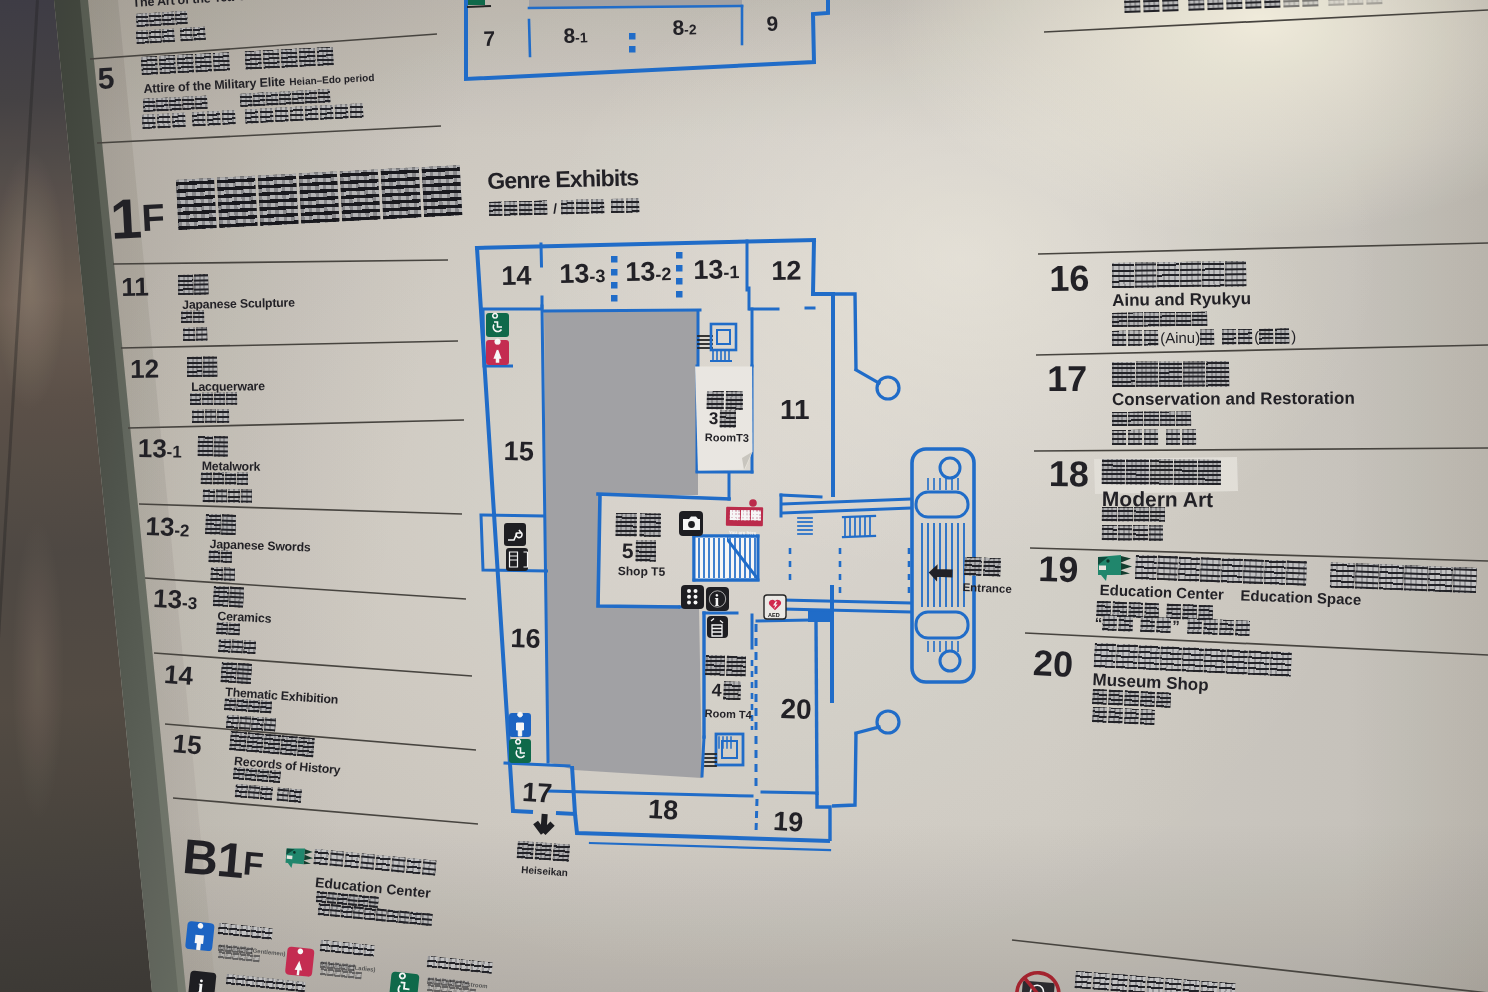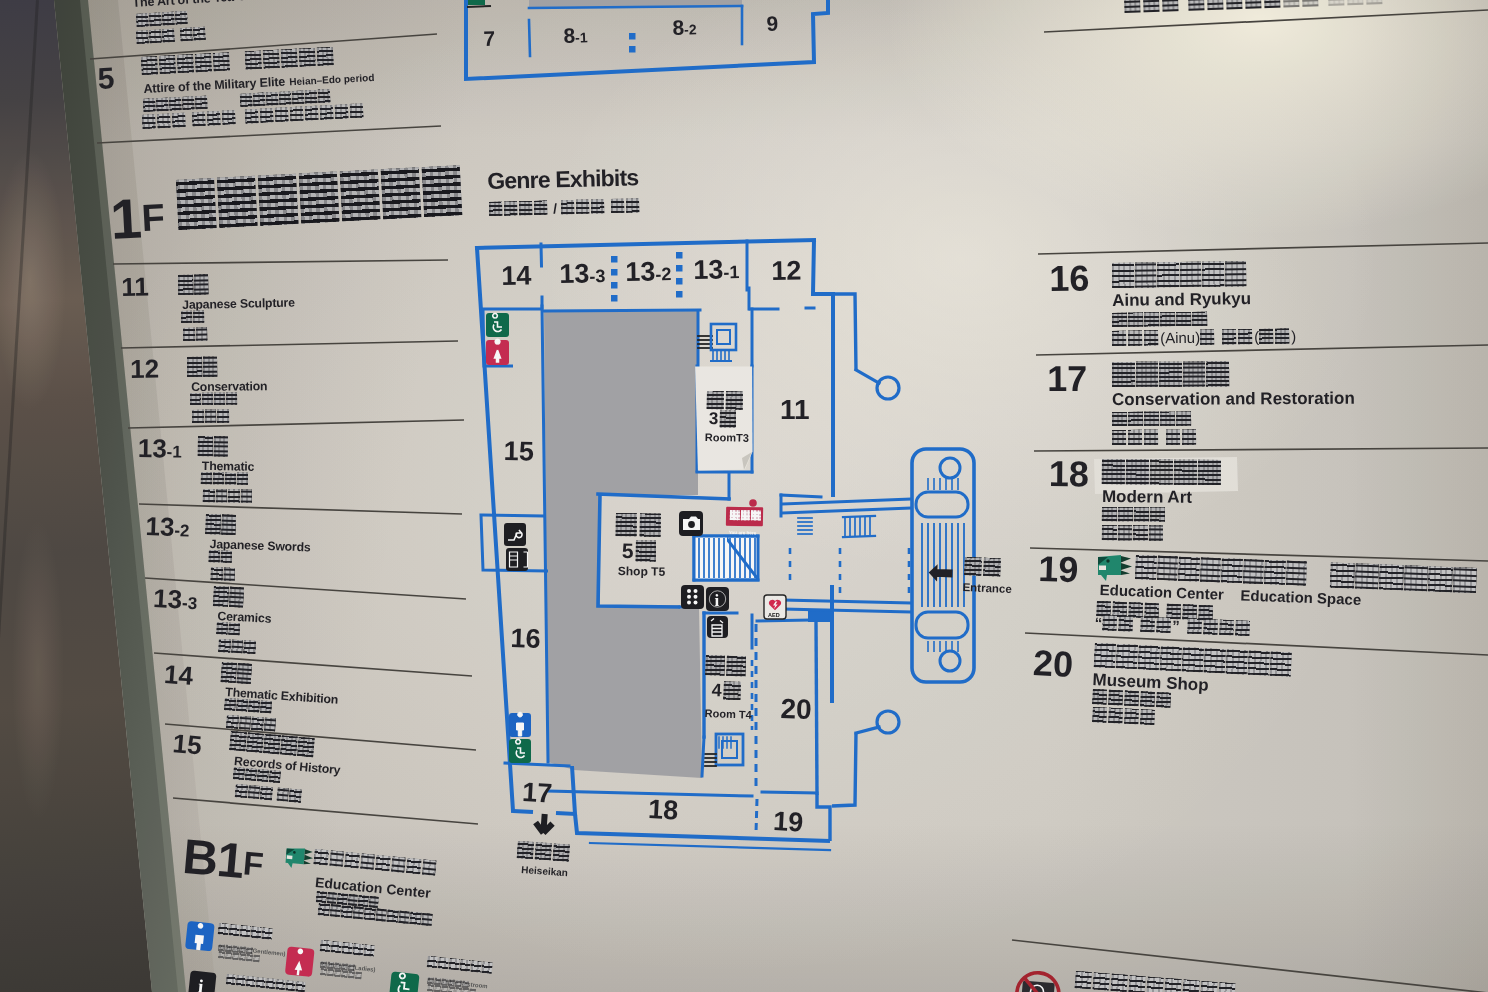--- a/index.html
+++ b/index.html
@@ -320,26 +320,26 @@
     <div class="t" style="left:563px;top:25px;transform:rotate(-2deg);"><span class="b" style="font-size:21px">8</span><span class="b" style="font-size:14px">-1</span></div>
     <div class="t" style="left:672px;top:17px;transform:rotate(-2deg);"><span class="b" style="font-size:21px">8</span><span class="b" style="font-size:14px">-2</span></div>
     <div class="t" style="left:766px;top:13px;transform:rotate(-2deg);"><span class="b" style="font-size:21px">9</span></div>
     <div class="t" style="left:121px;top:274px;transform:rotate(-1.2deg);"><span class="b" style="font-size:26px">11</span></div>
     <div class="t" style="left:178px;top:275px;transform:rotate(-1.2deg);"><i class="kj" style="width:14.5px;height:20px;margin-right:1px;"></i><i class="kj" style="width:14.5px;height:20px;margin-right:1px;"></i></div>
     <div class="t" style="left:182px;top:296px;transform:rotate(-1.2deg);"><span class="b" style="font-size:12.3px;letter-spacing:-0.2px">Japanese Sculpture</span></div>
     <div class="t" style="left:181px;top:311px;transform:rotate(-1.2deg);"><i class="kj" style="width:11px;height:12px;margin-right:1px;"></i><i class="kj" style="width:11px;height:12px;margin-right:1px;"></i></div>
     <div class="t" style="left:183px;top:328px;transform:rotate(-1.2deg);"><i class="hg" style="width:11.5px;height:12.5px;margin-right:1px;"></i><i class="hg" style="width:11.5px;height:12.5px;margin-right:1px;"></i></div>
     <div class="t" style="left:130px;top:356px;transform:rotate(-0.6deg);"><span class="b" style="font-size:26px">12</span></div>
     <div class="t" style="left:187px;top:357px;transform:rotate(-0.6deg);"><i class="kj" style="width:14.5px;height:20px;margin-right:1px;"></i><i class="kj" style="width:14.5px;height:20px;margin-right:1px;"></i></div>
-    <div class="t" style="left:191px;top:378px;transform:rotate(-0.6deg);"><span class="b" style="font-size:12.3px;letter-spacing:-0.2px">Conservation</span></div>
+    <div class="t" style="left:191px;top:378px;transform:rotate(-0.6deg);"><span class="b" style="font-size:12.3px;letter-spacing:-0.2px">Lacquerware</span></div>
     <div class="t" style="left:190px;top:393px;transform:rotate(-0.6deg);"><i class="kj" style="width:11px;height:12px;margin-right:1px;"></i><i class="kj" style="width:11px;height:12px;margin-right:1px;"></i><i class="kj" style="width:11px;height:12px;margin-right:1px;"></i><i class="kj" style="width:11px;height:12px;margin-right:1px;"></i></div>
     <div class="t" style="left:192px;top:410px;transform:rotate(-0.6deg);"><i class="hg" style="width:11.5px;height:12.5px;margin-right:1px;"></i><i class="hg" style="width:11.5px;height:12.5px;margin-right:1px;"></i><i class="hg" style="width:11.5px;height:12.5px;margin-right:1px;"></i></div>
     <div class="t" style="left:138px;top:435px;transform:rotate(0.8deg);"><span class="b" style="font-size:26px">13</span><span class="b" style="font-size:17px">-1</span></div>
     <div class="t" style="left:198px;top:436px;transform:rotate(0.8deg);"><i class="kj" style="width:14.5px;height:20px;margin-right:1px;"></i><i class="kj" style="width:14.5px;height:20px;margin-right:1px;"></i></div>
-    <div class="t" style="left:202px;top:457px;transform:rotate(0.8deg);"><span class="b" style="font-size:12.3px;letter-spacing:-0.2px">Thematic</span></div>
+    <div class="t" style="left:202px;top:457px;transform:rotate(0.8deg);"><span class="b" style="font-size:12.3px;letter-spacing:-0.2px">Metalwork</span></div>
     <div class="t" style="left:201px;top:472px;transform:rotate(0.8deg);"><i class="kj" style="width:11px;height:12px;margin-right:1px;"></i><i class="kj" style="width:11px;height:12px;margin-right:1px;"></i><i class="kj" style="width:11px;height:12px;margin-right:1px;"></i><i class="kj" style="width:11px;height:12px;margin-right:1px;"></i></div>
     <div class="t" style="left:203px;top:489px;transform:rotate(0.8deg);"><i class="hg" style="width:11.5px;height:12.5px;margin-right:1px;"></i><i class="hg" style="width:11.5px;height:12.5px;margin-right:1px;"></i><i class="hg" style="width:11.5px;height:12.5px;margin-right:1px;"></i><i class="hg" style="width:11.5px;height:12.5px;margin-right:1px;"></i></div>
     <div class="t" style="left:146px;top:513px;transform:rotate(2.0deg);"><span class="b" style="font-size:26px">13</span><span class="b" style="font-size:17px">-2</span></div>
     <div class="t" style="left:206px;top:514px;transform:rotate(2.0deg);"><i class="kj" style="width:14.5px;height:20px;margin-right:1px;"></i><i class="kj" style="width:14.5px;height:20px;margin-right:1px;"></i></div>
     <div class="t" style="left:210px;top:535px;transform:rotate(2.0deg);"><span class="b" style="font-size:12.3px;letter-spacing:-0.2px">Japanese Swords</span></div>
     <div class="t" style="left:209px;top:550px;transform:rotate(2.0deg);"><i class="kj" style="width:11px;height:12px;margin-right:1px;"></i><i class="kj" style="width:11px;height:12px;margin-right:1px;"></i></div>
     <div class="t" style="left:211px;top:567px;transform:rotate(2.0deg);"><i class="hg" style="width:11.5px;height:12.5px;margin-right:1px;"></i><i class="hg" style="width:11.5px;height:12.5px;margin-right:1px;"></i></div>
     <div class="t" style="left:154px;top:585px;transform:rotate(3.0deg);"><span class="b" style="font-size:26px">13</span><span class="b" style="font-size:17px">-3</span></div>
     <div class="t" style="left:214px;top:586px;transform:rotate(3.0deg);"><i class="kj" style="width:14.5px;height:20px;margin-right:1px;"></i><i class="kj" style="width:14.5px;height:20px;margin-right:1px;"></i></div>
     <div class="t" style="left:218px;top:607px;transform:rotate(3.0deg);"><span class="b" style="font-size:12.3px;letter-spacing:-0.2px">Ceramics</span></div>
@@ -407,21 +407,21 @@
     <div class="t" style="left:1112px;top:292px;transform:rotate(-0.8deg);"><span class="b" style="font-size:17px">Ainu and Ryukyu</span></div>
     <div class="t" style="left:1112px;top:313px;transform:rotate(-0.8deg);"><i class="kj" style="width:15px;height:14px;margin-right:1px;"></i><i class="kj" style="width:15px;height:14px;margin-right:1px;"></i><i class="kj" style="width:15px;height:14px;margin-right:1px;"></i><i class="kj" style="width:15px;height:14px;margin-right:1px;"></i><i class="kj" style="width:15px;height:14px;margin-right:1px;"></i><i class="kj" style="width:15px;height:14px;margin-right:1px;"></i></div>
     <div class="t" style="left:1112px;top:331px;transform:rotate(-0.8deg);"><i class="hg" style="width:14px;height:15px;margin-right:2px;"></i><i class="hg" style="width:14px;height:15px;margin-right:2px;"></i><i class="hg" style="width:14px;height:15px;margin-right:2px;"></i><span style="font-size:15px">(Ainu)</span><i class="hg" style="width:14px;height:15px;margin-right:2px;"></i><i style="width:6px;display:inline-block"></i><i class="hg" style="width:14px;height:15px;margin-right:2px;"></i><i class="hg" style="width:14px;height:15px;margin-right:2px;"></i><span style="font-size:15px">(</span><i class="kj" style="width:14px;height:15px;margin-right:2px;"></i><i class="kj" style="width:14px;height:15px;margin-right:2px;"></i><span style="font-size:15px">)</span></div>
     <div class="t" style="left:1047px;top:361px;transform:rotate(-0.3deg);"><span class="b" style="font-size:36px">17</span></div>
     <div class="t" style="left:1112px;top:362px;transform:rotate(-0.3deg);"><i class="kj" style="width:22.5px;height:25px;margin-right:1px;"></i><i class="kj" style="width:22.5px;height:25px;margin-right:1px;"></i><i class="kj" style="width:22.5px;height:25px;margin-right:1px;"></i><i class="kj" style="width:22.5px;height:25px;margin-right:1px;"></i><i class="kj" style="width:22.5px;height:25px;margin-right:1px;"></i></div>
     <div class="t" style="left:1112px;top:391px;transform:rotate(-0.3deg);"><span class="b" style="font-size:17px">Conservation and Restoration</span></div>
     <div class="t" style="left:1112px;top:412px;transform:rotate(-0.3deg);"><i class="kj" style="width:15px;height:14px;margin-right:1px;"></i><i class="kj" style="width:15px;height:14px;margin-right:1px;"></i><i class="kj" style="width:15px;height:14px;margin-right:1px;"></i><i class="kj" style="width:15px;height:14px;margin-right:1px;"></i><i class="kj" style="width:15px;height:14px;margin-right:1px;"></i></div>
     <div class="t" style="left:1112px;top:430px;transform:rotate(-0.3deg);"><i class="hg" style="width:14px;height:15px;margin-right:2px;"></i><i class="hg" style="width:14px;height:15px;margin-right:2px;"></i><i class="hg" style="width:14px;height:15px;margin-right:2px;"></i><i style="width:6px;display:inline-block"></i><i class="hg" style="width:14px;height:15px;margin-right:2px;"></i><i class="hg" style="width:14px;height:15px;margin-right:2px;"></i></div>
     <div class="t" style="left:1049px;top:456px;transform:rotate(0.5deg);"><span class="b" style="font-size:36px">18</span></div>
     <div class="t" style="left:1102px;top:459px;transform:rotate(0.5deg);"><i class="kj" style="width:23px;height:25px;margin-right:1px;"></i><i class="kj" style="width:23px;height:25px;margin-right:1px;"></i><i class="kj" style="width:23px;height:25px;margin-right:1px;"></i><i class="kj" style="width:23px;height:25px;margin-right:1px;"></i><i class="kj" style="width:23px;height:25px;margin-right:1px;"></i></div>
-    <div class="t" style="left:1102px;top:488px;transform:rotate(0.5deg);"><span class="b" style="font-size:17px">Modern Art</span></div>
+    <div class="t" style="left:1102px;top:488px;transform:rotate(0.5deg);"><span class="b" style="font-size:21px">Modern Art</span></div>
     <div class="t" style="left:1102px;top:507px;transform:rotate(0.5deg);"><i class="kj" style="width:15px;height:14px;margin-right:1px;"></i><i class="kj" style="width:15px;height:14px;margin-right:1px;"></i><i class="kj" style="width:15px;height:14px;margin-right:1px;"></i><i class="kj" style="width:15px;height:14px;margin-right:1px;"></i></div>
     <div class="t" style="left:1102px;top:525px;transform:rotate(0.5deg);"><i class="hg" style="width:14.5px;height:15px;margin-right:1px;"></i><i class="hg" style="width:14.5px;height:15px;margin-right:1px;"></i><i class="hg" style="width:14.5px;height:15px;margin-right:1px;"></i><i class="hg" style="width:14.5px;height:15px;margin-right:1px;"></i></div>
     <div class="t" style="left:1039px;top:551px;transform:rotate(1.8deg);"><span class="b" style="font-size:36px">19</span></div>
     <div class="t" style="left:1136px;top:555px;transform:rotate(2.2deg);"><i class="kn" style="width:20.5px;height:24px;margin-right:1px;"></i><i class="kn" style="width:20.5px;height:24px;margin-right:1px;"></i><i class="kn" style="width:20.5px;height:24px;margin-right:1px;"></i><i class="kn" style="width:20.5px;height:24px;margin-right:1px;"></i><i class="kn" style="width:20.5px;height:24px;margin-right:1px;"></i><i class="kn" style="width:20.5px;height:24px;margin-right:1px;"></i><i class="kn" style="width:20.5px;height:24px;margin-right:1px;"></i><i class="kn" style="width:20.5px;height:24px;margin-right:1px;"></i><i style="width:23px;display:inline-block"></i><i class="kn" style="width:23.5px;height:25px;margin-right:1px;"></i><i class="kn" style="width:23.5px;height:25px;margin-right:1px;"></i><i class="kn" style="width:23.5px;height:25px;margin-right:1px;"></i><i class="kn" style="width:23.5px;height:25px;margin-right:1px;"></i><i class="kn" style="width:23.5px;height:25px;margin-right:1px;"></i><i class="kn" style="width:23.5px;height:25px;margin-right:1px;"></i></div>
     <div class="t" style="left:1100px;top:582px;transform:rotate(2.2deg);"><span class="b" style="font-size:15px">Education Center&nbsp;&nbsp;&nbsp;&nbsp;Education Space</span></div>
     <div class="t" style="left:1097px;top:601px;transform:rotate(2.2deg);"><i class="kj" style="width:14px;height:15px;margin-right:2px;"></i><i class="kj" style="width:14px;height:15px;margin-right:2px;"></i><i class="kj" style="width:14px;height:15px;margin-right:2px;"></i><i class="kj" style="width:14px;height:15px;margin-right:2px;"></i><i style="width:6px;display:inline-block"></i><i class="kj" style="width:14px;height:15px;margin-right:2px;"></i><i class="kj" style="width:14px;height:15px;margin-right:2px;"></i><i class="kj" style="width:14px;height:15px;margin-right:2px;"></i></div>
     <div class="t" style="left:1095px;top:615px;transform:rotate(2.2deg);"><span class="b" style="font-size:15px">“</span><i class="hg" style="width:14px;height:15px;margin-right:2px;"></i><i class="hg" style="width:14px;height:15px;margin-right:2px;"></i><i style="width:6px;display:inline-block"></i><i class="hg" style="width:14px;height:15px;margin-right:2px;"></i><i class="hg" style="width:14px;height:15px;margin-right:2px;"></i><span class="b" style="font-size:15px">”</span><i style="width:8px;display:inline-block"></i><i class="hg" style="width:14px;height:15px;margin-right:2px;"></i><i class="hg" style="width:14px;height:15px;margin-right:2px;"></i><i class="hg" style="width:14px;height:15px;margin-right:2px;"></i><i class="hg" style="width:14px;height:15px;margin-right:2px;"></i></div>
     <div class="t" style="left:1034px;top:645px;transform:rotate(2.8deg);"><span class="b" style="font-size:36px">20</span></div>
     <div class="t" style="left:1095px;top:643px;transform:rotate(2.8deg);"><i class="kn" style="width:21px;height:24px;margin-right:1px;"></i><i class="kn" style="width:21px;height:24px;margin-right:1px;"></i><i class="kn" style="width:21px;height:24px;margin-right:1px;"></i><i class="kn" style="width:21px;height:24px;margin-right:1px;"></i><i class="kn" style="width:21px;height:24px;margin-right:1px;"></i><i class="kn" style="width:21px;height:24px;margin-right:1px;"></i><i class="kn" style="width:21px;height:24px;margin-right:1px;"></i><i class="kn" style="width:21px;height:24px;margin-right:1px;"></i><i class="kn" style="width:21px;height:24px;margin-right:1px;"></i></div>
     <div class="t" style="left:1093px;top:671px;transform:rotate(2.8deg);"><span class="b" style="font-size:17px">Museum Shop</span></div>

